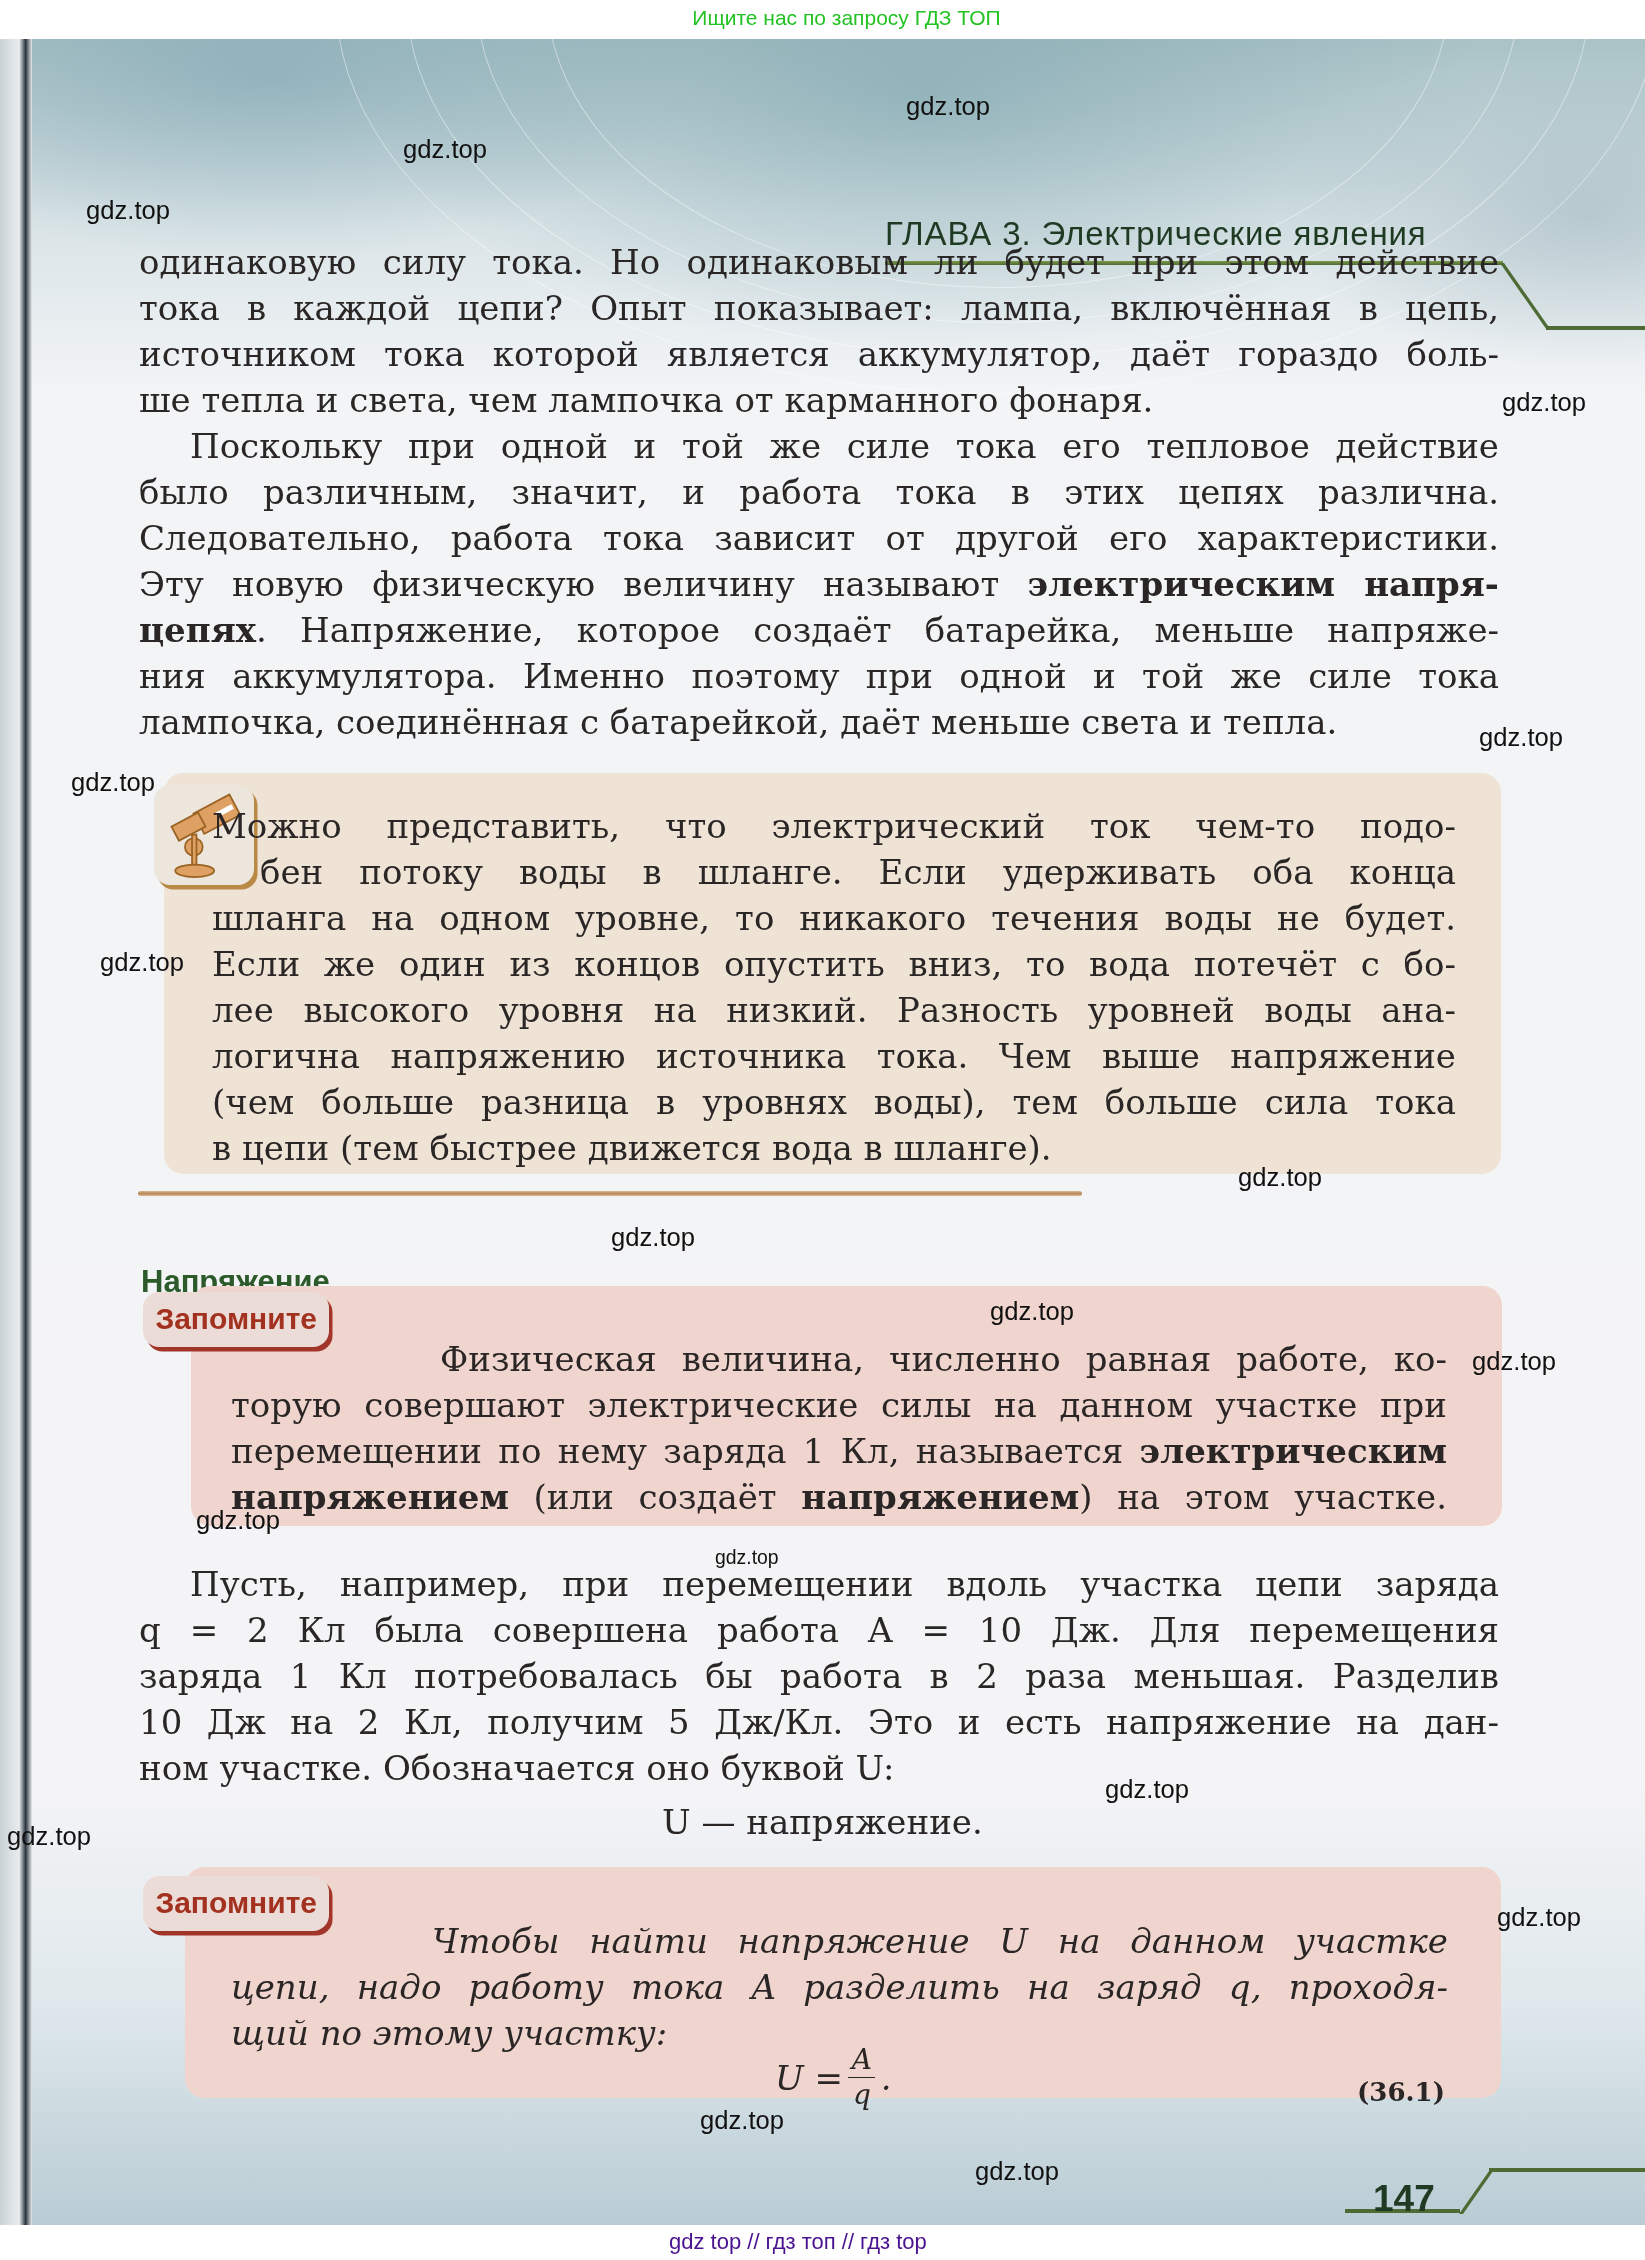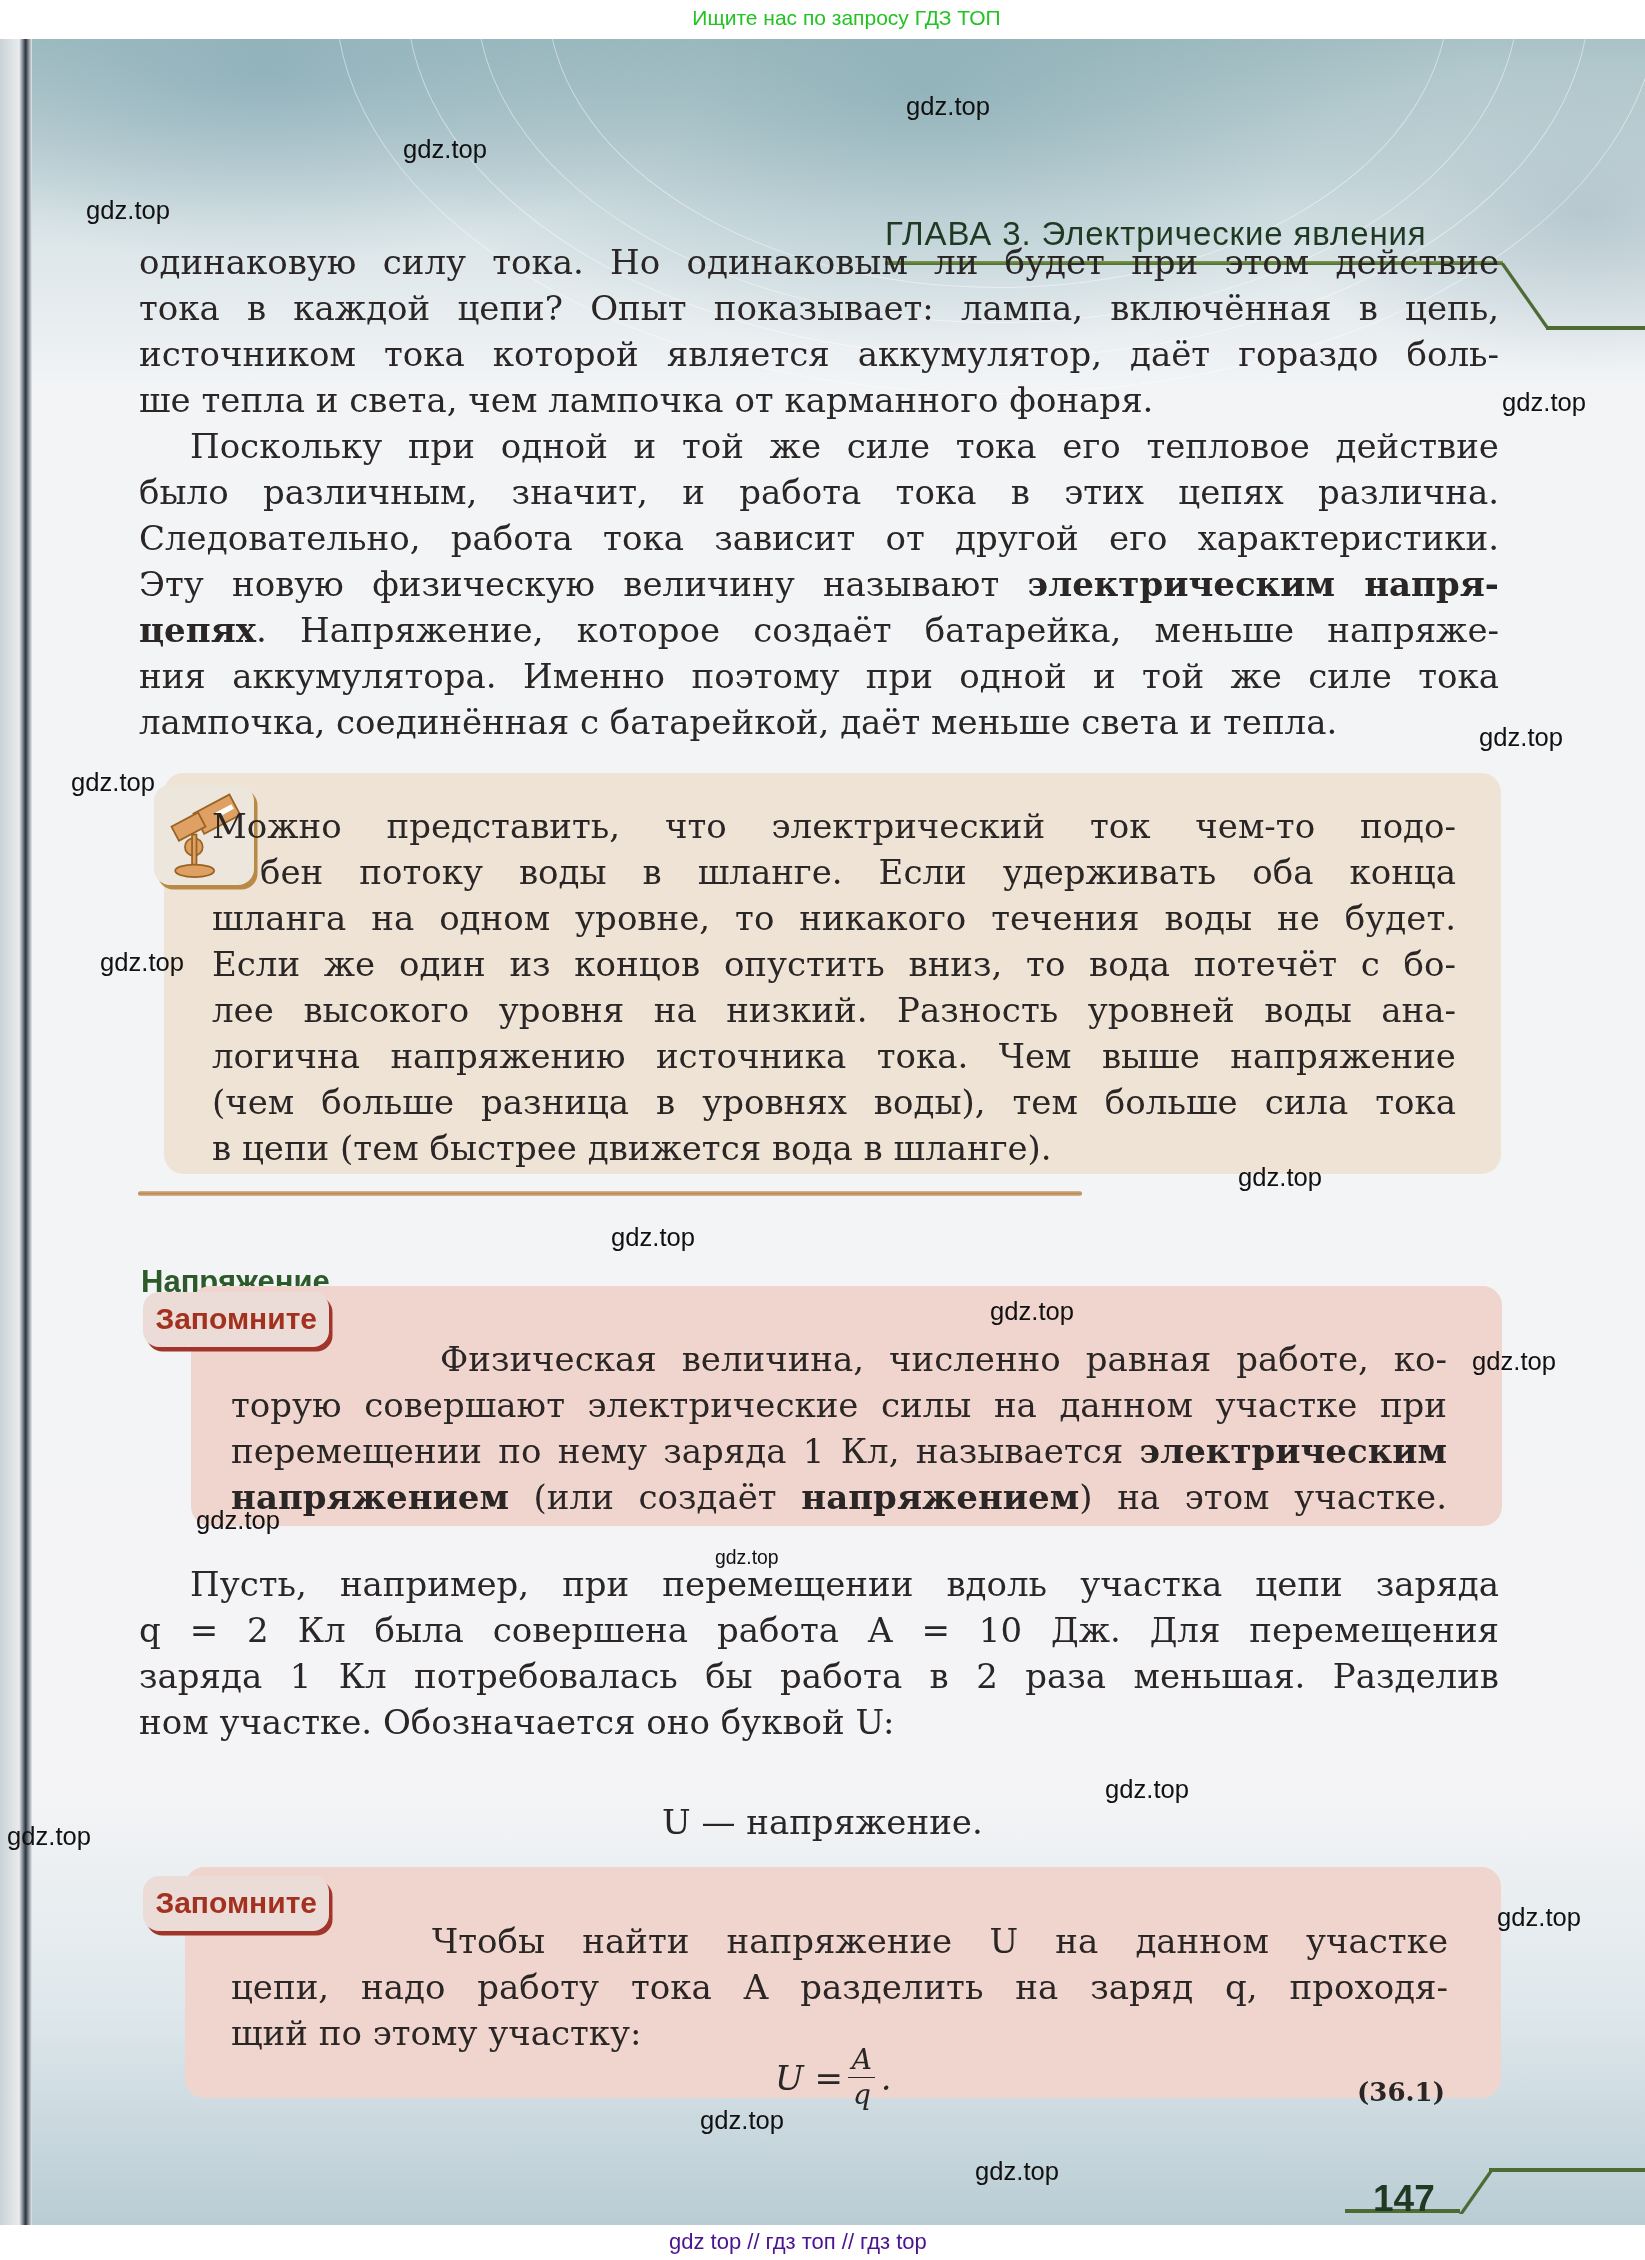--- a/index.html
+++ b/index.html
@@ -179,27 +179,28 @@
     <span class="line" style="margin-left:209px;">Физическая величина, численно равная работе, ко-</span>
     <span class="line">торую  совершают электрические силы на данном участке при</span>
     <span class="line"><span>перемещении по нему заряда 1 Кл, называется </span><b>электрическим</b></span>
     <span class="line"><b>напряжением</b><span> (или создаёт </span><b>напряжением</b><span>) на этом участке.</span></span>
   </div>
 
   <div class="text-block" style="left:139px; top:1522px; width:1360px;">
     <span class="line indent">Пусть, например, при перемещении вдоль участка цепи заряда</span>
     <span class="line">q = 2 Кл была совершена работа A = 10 Дж. Для перемещения</span>
     <span class="line">заряда 1 Кл потребовалась бы работа в 2 раза меньшая. Разделив</span>
+    <span class="line">10 Дж на 2 Кл, получим 5 Дж/Кл. Это и есть напряжение на дан-</span>
     <span class="line last">ном участке. Обозначается оно буквой U:</span>
   </div>
   <div class="text-block" style="left:662px; top:1760px;">U — напряжение.</div>
 
   <div class="pink-box" style="left:185px; top:1828px; width:1316px; height:231px;"></div>
   <div class="remember-label" style="left:143px; top:1837px;">Запомните</div>
-  <div class="text-block" style="left:231px; top:1879px; width:1217px; ">
+  <div class="text-block" style="left:231px; top:1879px; width:1217px; font-style:italic;">
     <span class="line" style="margin-left:201px;">Чтобы найти напряжение U на данном участке</span>
     <span class="line">цепи, надо работу тока A разделить на заряд q, проходя-</span>
     <span class="line last">щий по этому участку:</span>
   </div>
   <div class="formula">
     <span>U =</span>
     <span class="frac">
       <span class="num">A</span>
       <span class="den">q</span>
     </span>

